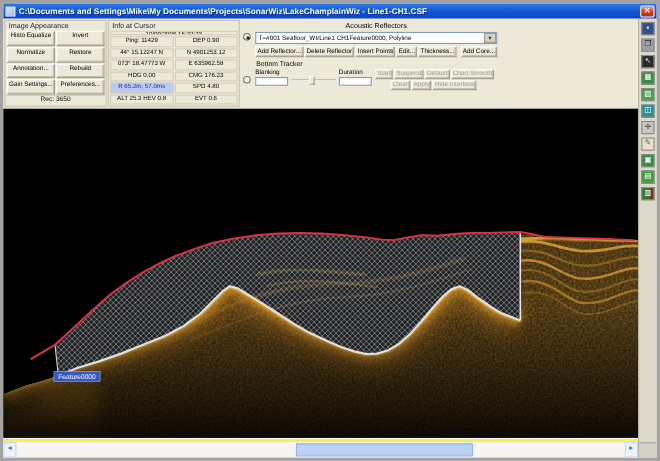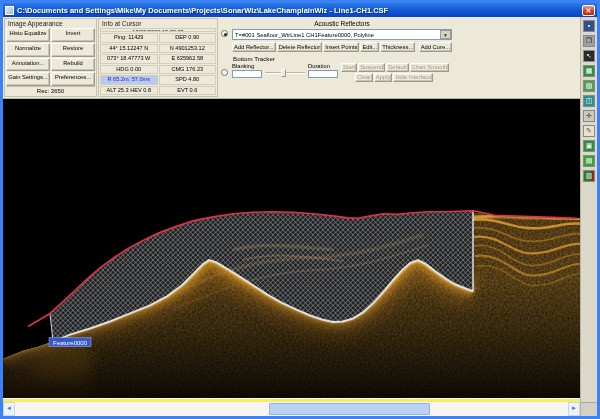--- a/index.html
+++ b/index.html
@@ -1,17 +1,17 @@
 <!DOCTYPE html>
 <html><head>
 <meta charset="utf-8">
 <style>
   html,body{margin:0;padding:0;background:#404040;font-family:"Liberation Sans",sans-serif;}
   *{box-sizing:border-box;}
-  .window{width:600px;height:419px;border:3px solid #3b82f6;background:#ece9d8;display:flex;flex-direction:column;overflow:hidden;}
+  .window{width:600px;height:419px;border:3px solid #a3a3a3;background:#ece9d8;display:flex;flex-direction:column;overflow:hidden;}
   
   .titlebar{height:14px;flex:0 0 14px;background:linear-gradient(180deg,#2a7ae8 0%,#1257cf 55%,#0b43c8 100%);display:flex;align-items:center;padding:0 2px;gap:3px;}
   .app-icon{width:9px;height:9px;background:linear-gradient(135deg,#e8e8e8,#9db8e8);border:1px solid #fff;flex:0 0 9px;}
   .title{color:#fff;font-size:7.5px;font-weight:bold;white-space:nowrap;overflow:hidden;text-overflow:ellipsis;flex:1;text-shadow:1px 1px 0 rgba(0,0,0,.4);}
   .close{width:13px;height:11px;background:linear-gradient(180deg,#f09a8a,#d93f22 50%,#b52a10);border:1px solid #fff;border-radius:2px;color:#fff;font-size:7px;line-height:9px;text-align:center;font-weight:bold;flex:0 0 13px;}
   
   .body{flex:1;display:flex;min-height:0;}
   .left-col{width:577px;flex:0 0 577px;display:flex;flex-direction:column;min-height:0;}
   
   .panel{height:82px;flex:0 0 82px;background:#ece9d8;display:flex;padding:1px;gap:1px;border-bottom:1px solid #b8b4a2;}

